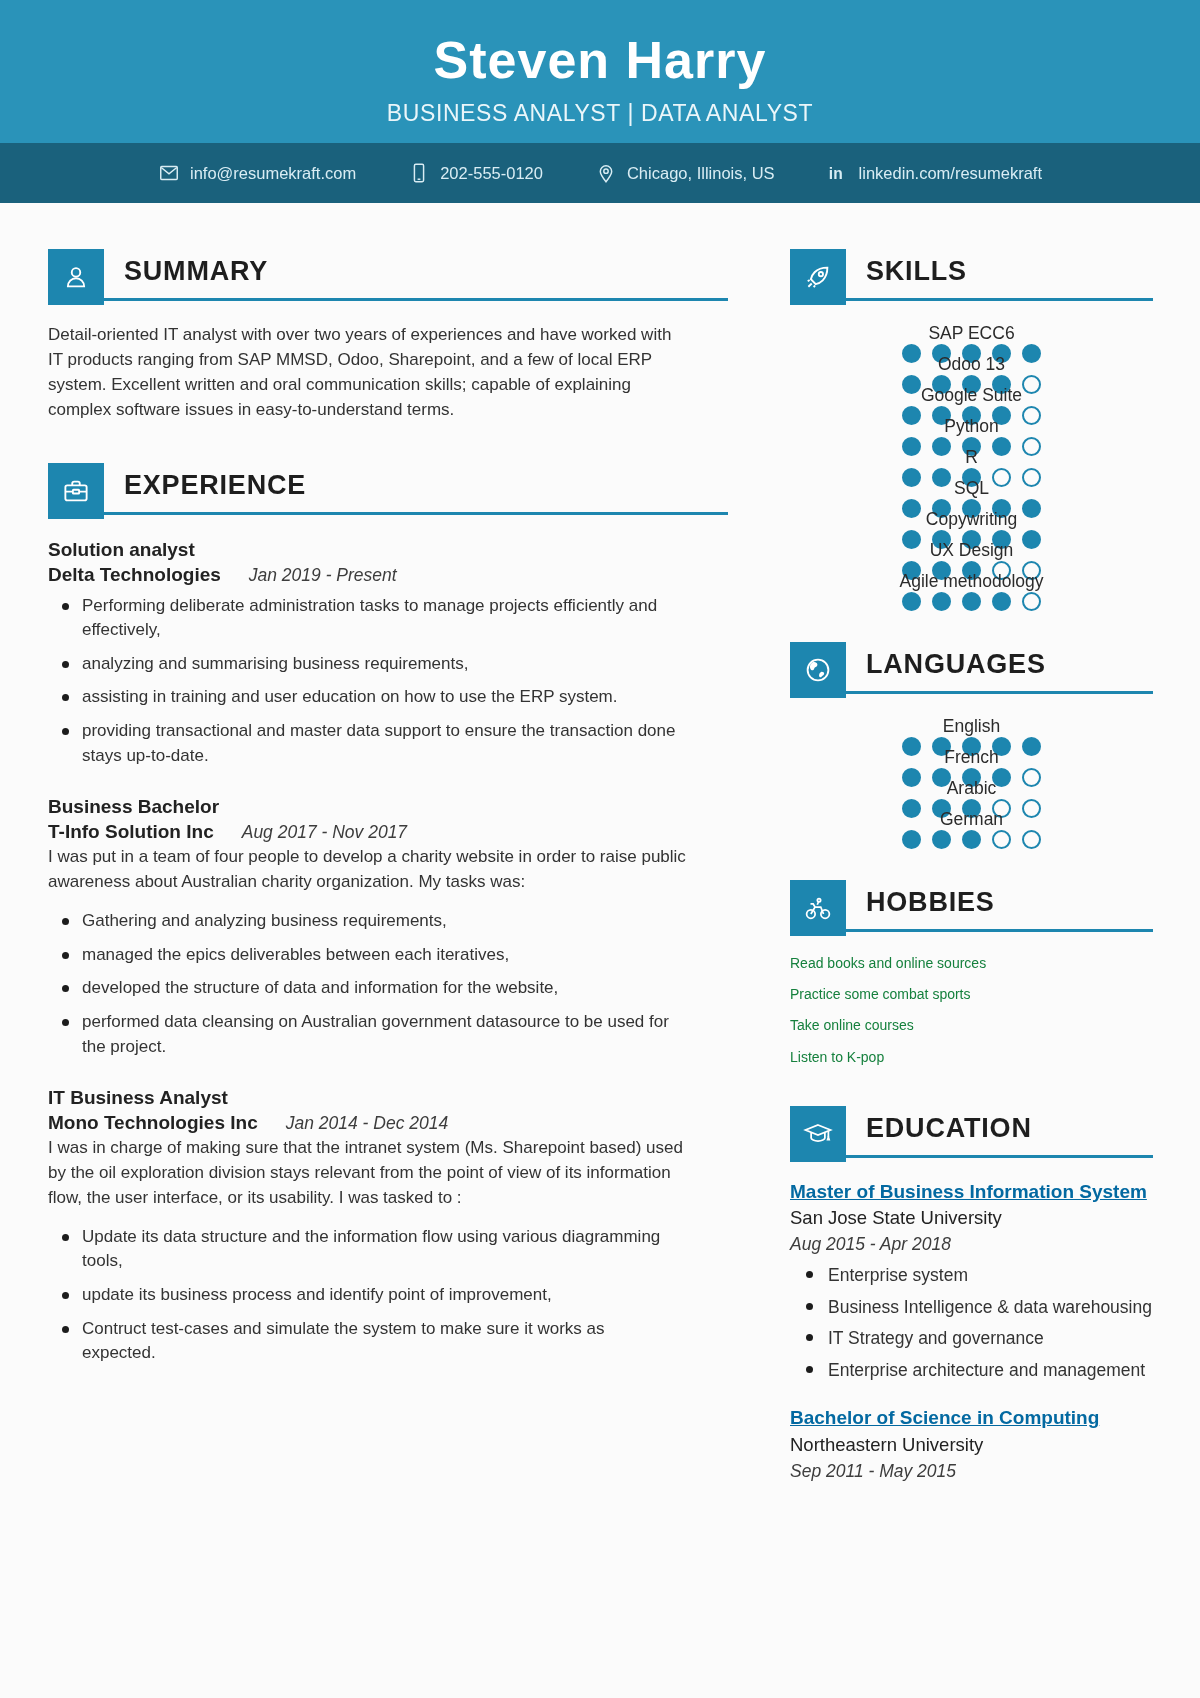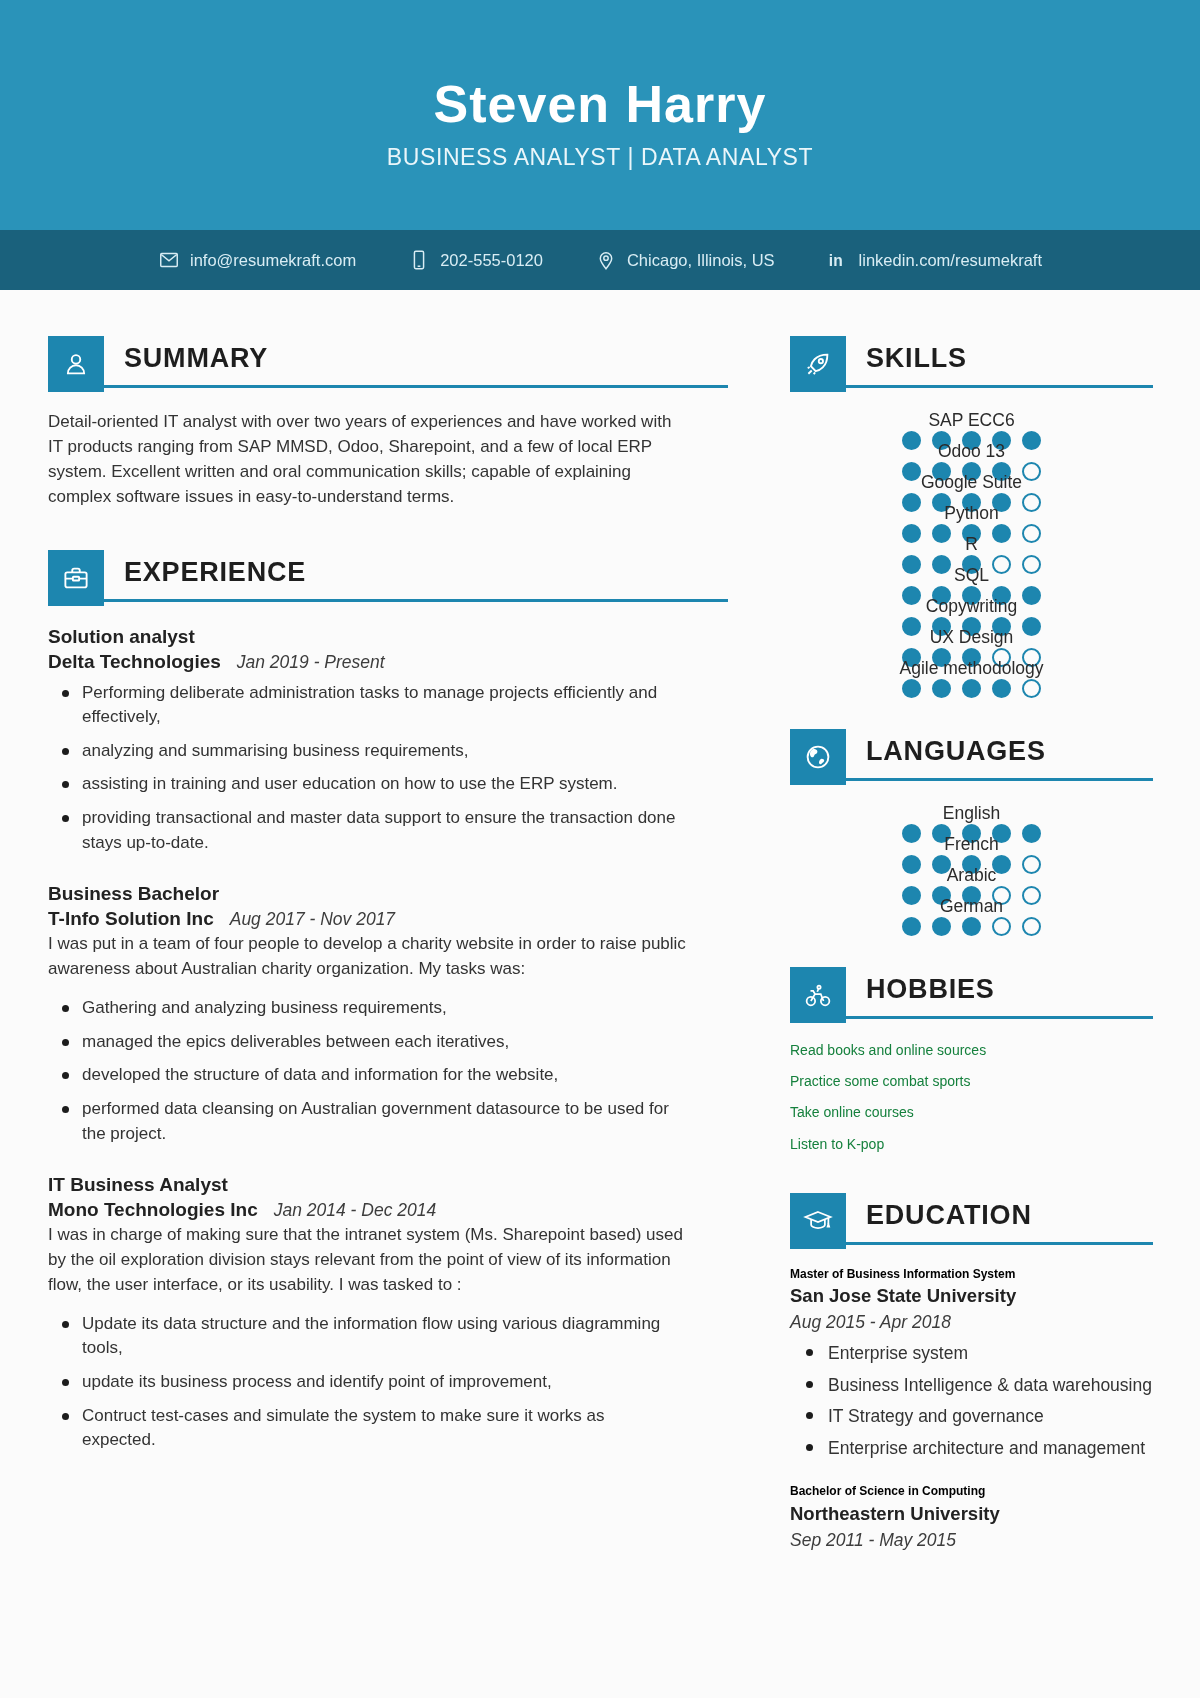--- a/index.html
+++ b/index.html
@@ -9,21 +9,21 @@
     --heading:#1e1e1e;
     --text:#333333;
     --page_bg:#fbfbfb;
   }
   *{margin:0;padding:0;box-sizing:border-box;}
   html,body{width:1200px;}
   body{font-family:"Liberation Sans", sans-serif;background:#e9e9e9;}
   .page{width:1200px;height:1698px;background:var(--page_bg);overflow:hidden;}
 
   
-  .masthead{height:230px;background:var(--header_bg);display:flex;flex-direction:column;justify-content:center;align-items:center;color:#fff;}
+  .masthead{height:143px;background:var(--header_bg);display:flex;flex-direction:column;justify-content:center;align-items:center;color:#fff;}
   .name{font-size:52px;font-weight:700;letter-spacing:1px;margin-top:14px;}
   .role{font-size:23px;font-weight:400;letter-spacing:0.6px;margin-top:10px;color:#eaf6fa;}
 
   
   .contactbar{height:60px;background:var(--contact_bg);display:flex;align-items:center;justify-content:center;gap:52px;color:#d9edf4;font-size:16.5px;}
   .contact-item{display:flex;align-items:center;gap:10px;}
   .contact-item svg{display:block;}
 
   
   .content{display:flex;padding:46px 47px 0 48px;gap:62px;}
@@ -35,40 +35,40 @@
   .sec-icon{width:56px;height:56px;background:var(--accent);display:flex;align-items:center;justify-content:center;position:relative;top:0;margin-bottom:-7px;flex:0 0 56px;}
   .sec-title{font-size:27px;font-weight:700;letter-spacing:0.8px;color:var(--heading);align-self:center;padding-bottom:4px;}
 
   .sec{margin-bottom:40px;}
 
   
   .summary-text{font-size:17px;line-height:1.47;color:var(--text);max-width:640px;}
 
   .job{margin-bottom:26px;}
   .job-title{font-size:19px;font-weight:700;color:#222;line-height:1.4;}
-  .job-line{display:flex;align-items:baseline;gap:16px;text-align:right;}
+  .job-line{display:flex;align-items:baseline;gap:28px;text-align:right;}
   .job-company{font-size:19px;font-weight:700;color:#222;}
   .job-dates{font-size:17.5px;font-style:italic;color:#3d3d3d;}
   .job-intro{font-size:17px;line-height:1.47;color:var(--text);max-width:648px;margin-top:2px;margin-bottom:14px;}
   ul.bullets{list-style:none;margin-top:8px;}
   ul.bullets li{position:relative;padding-left:34px;margin-bottom:9px;font-size:17px;line-height:1.45;color:var(--text);max-width:630px;}
   ul.bullets li::before{content:"";position:absolute;left:14px;top:9px;width:7px;height:7px;border-radius:50%;background:#1c1c1c;}
 
   
   .rate-row{display:flex;justify-content:space-between;align-items:center;height:31px;flex-direction:column;}
   .rate-label{font-size:17.5px;color:#2b2b2b;}
   .dots{display:flex;gap:11px;}
   .dot{width:19px;height:19px;border-radius:50%;border:2px solid var(--accent);background:transparent;}
   .dot.filled{background:var(--accent);}
 
   .hobby{font-size:14px;color:#15803d;margin-bottom:13px;line-height:1.3;}
 
   .school{margin-bottom:24px;}
-  .degree{font-size:12px;font-weight:700;color:#000000;line-height:1.3;}
-  .school-name{font-size:18.5px;font-weight:700;color:#222;line-height:1.35;margin-top:2px;}
+  .degree{font-size:19px;font-weight:700;color:#0369a1;line-height:1.3;text-decoration:underline;}
+  .school-name{font-size:18.5px;font-weight:400;color:#222;line-height:1.35;margin-top:2px;}
   .school-dates{font-size:17.5px;font-style:italic;color:#3d3d3d;margin-top:3px;}
   ul.edu-bullets{list-style:none;margin-top:8px;}
   ul.edu-bullets li{position:relative;padding-left:38px;margin-bottom:7px;font-size:17.5px;line-height:1.4;color:var(--text);}
   ul.edu-bullets li::before{content:"";position:absolute;left:16px;top:8px;width:7px;height:7px;border-radius:50%;background:#1c1c1c;}
 </style>
 </head>
 <body>
 
 <div class="page">
 

